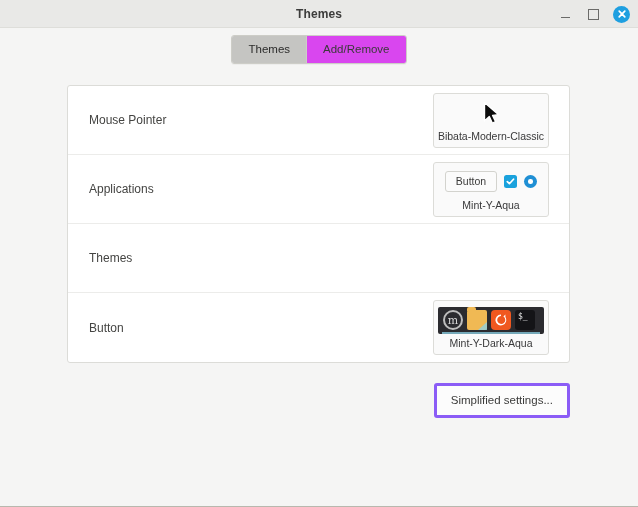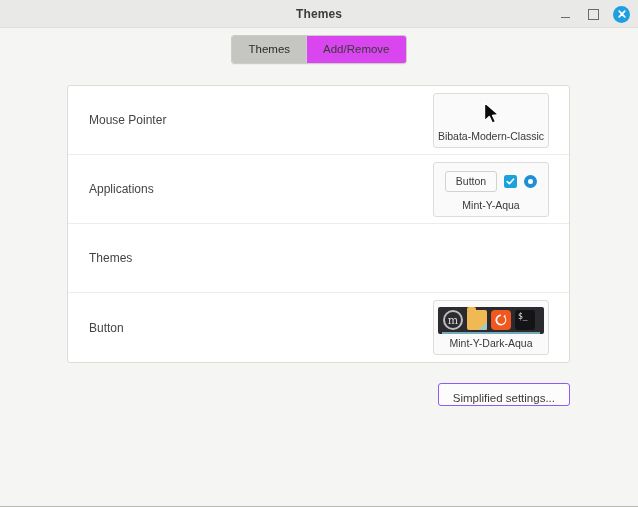--- a/index.html
+++ b/index.html
@@ -288,23 +288,23 @@
   
   .footer {
     display: flex;
     justify-content: flex-end;
     padding: 20px 68px 0 0;
   }
   .footer-button {
     font-size: 11.5px;
     color: #3b3b3a;
     background: #fcfcfc;
-    border: 1px solid #8b5cf6;
-    border-radius: 3px;
-    padding: 7px 14px 0 14px;
+    border: 3px solid #8b5cf6;
+    border-radius: 3px;
+    padding: 7px 14px 8px 14px;
     line-height: 14px;
     cursor: pointer;
   }
 </style>
 </head>
 <body>
 
 <div class="titlebar">
   <div class="titlebar-title">Themes</div>
   <div class="window-controls">

